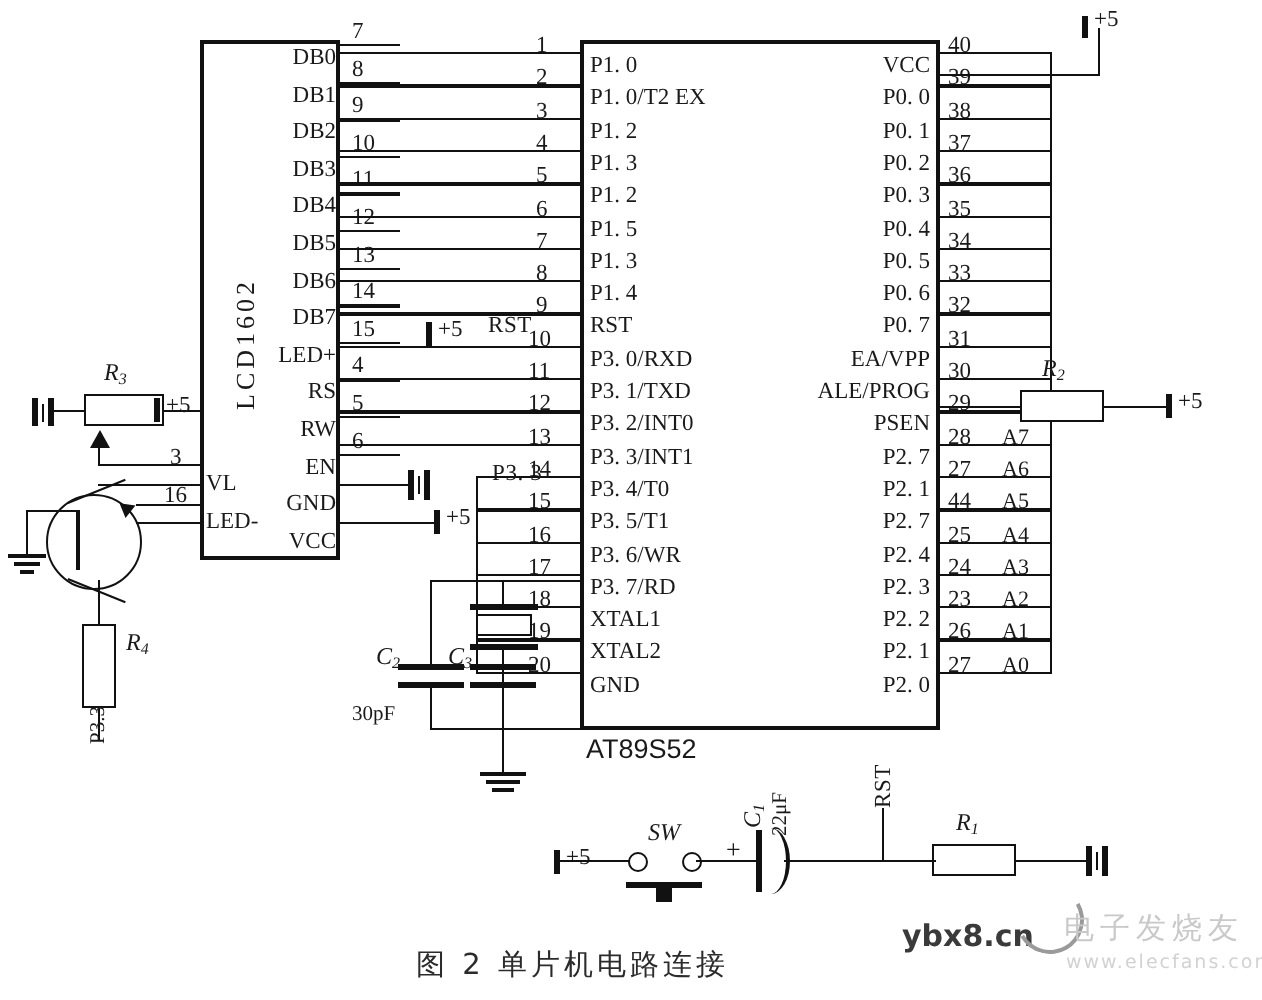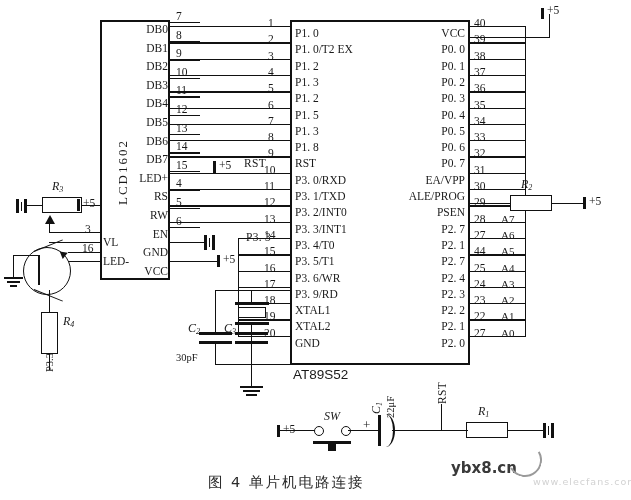--- a/index.html
+++ b/index.html
@@ -83,39 +83,39 @@
       <div class="txt" style="left:295px;top:60.599999999999994px;font-size:11.5px;font-family:&quot;Liberation Serif&quot;,serif;">P1. 2</div>
       <div class="txt" style="left:268px;top:50.599999999999994px;font-size:11.5px;font-family:&quot;Liberation Serif&quot;,serif;">3</div>
       <div class="txt" style="left:295px;top:76.9px;font-size:11.5px;font-family:&quot;Liberation Serif&quot;,serif;">P1. 3</div>
       <div class="txt" style="left:268px;top:66.9px;font-size:11.5px;font-family:&quot;Liberation Serif&quot;,serif;">4</div>
       <div class="txt" style="left:295px;top:93.2px;font-size:11.5px;font-family:&quot;Liberation Serif&quot;,serif;">P1. 2</div>
       <div class="txt" style="left:268px;top:83.2px;font-size:11.5px;font-family:&quot;Liberation Serif&quot;,serif;">5</div>
       <div class="txt" style="left:295px;top:109.5px;font-size:11.5px;font-family:&quot;Liberation Serif&quot;,serif;">P1. 5</div>
       <div class="txt" style="left:268px;top:99.5px;font-size:11.5px;font-family:&quot;Liberation Serif&quot;,serif;">6</div>
       <div class="txt" style="left:295px;top:125.80000000000001px;font-size:11.5px;font-family:&quot;Liberation Serif&quot;,serif;">P1. 3</div>
       <div class="txt" style="left:268px;top:115.80000000000001px;font-size:11.5px;font-family:&quot;Liberation Serif&quot;,serif;">7</div>
-      <div class="txt" style="left:295px;top:142.10000000000002px;font-size:11.5px;font-family:&quot;Liberation Serif&quot;,serif;">P1. 8</div>
+      <div class="txt" style="left:295px;top:142.10000000000002px;font-size:11.5px;font-family:&quot;Liberation Serif&quot;,serif;">P1. 4</div>
       <div class="txt" style="left:268px;top:132.10000000000002px;font-size:11.5px;font-family:&quot;Liberation Serif&quot;,serif;">8</div>
       <div class="txt" style="left:295px;top:158.4px;font-size:11.5px;font-family:&quot;Liberation Serif&quot;,serif;">RST</div>
       <div class="txt" style="left:268px;top:148.4px;font-size:11.5px;font-family:&quot;Liberation Serif&quot;,serif;">9</div>
       <div class="txt" style="left:295px;top:174.70000000000002px;font-size:11.5px;font-family:&quot;Liberation Serif&quot;,serif;">P3. 0/RXD</div>
       <div class="txt" style="left:264px;top:164.70000000000002px;font-size:11.5px;font-family:&quot;Liberation Serif&quot;,serif;">10</div>
       <div class="txt" style="left:295px;top:191px;font-size:11.5px;font-family:&quot;Liberation Serif&quot;,serif;">P3. 1/TXD</div>
       <div class="txt" style="left:264px;top:181px;font-size:11.5px;font-family:&quot;Liberation Serif&quot;,serif;">11</div>
       <div class="txt" style="left:295px;top:207.3px;font-size:11.5px;font-family:&quot;Liberation Serif&quot;,serif;">P3. 2/INT0</div>
       <div class="txt" style="left:264px;top:197.3px;font-size:11.5px;font-family:&quot;Liberation Serif&quot;,serif;">12</div>
       <div class="txt" style="left:295px;top:223.60000000000002px;font-size:11.5px;font-family:&quot;Liberation Serif&quot;,serif;">P3. 3/INT1</div>
       <div class="txt" style="left:264px;top:213.60000000000002px;font-size:11.5px;font-family:&quot;Liberation Serif&quot;,serif;">13</div>
       <div class="txt" style="left:295px;top:239.9px;font-size:11.5px;font-family:&quot;Liberation Serif&quot;,serif;">P3. 4/T0</div>
       <div class="txt" style="left:264px;top:229.9px;font-size:11.5px;font-family:&quot;Liberation Serif&quot;,serif;">14</div>
       <div class="txt" style="left:295px;top:256.20000000000005px;font-size:11.5px;font-family:&quot;Liberation Serif&quot;,serif;">P3. 5/T1</div>
       <div class="txt" style="left:264px;top:246.20000000000005px;font-size:11.5px;font-family:&quot;Liberation Serif&quot;,serif;">15</div>
       <div class="txt" style="left:295px;top:272.5px;font-size:11.5px;font-family:&quot;Liberation Serif&quot;,serif;">P3. 6/WR</div>
       <div class="txt" style="left:264px;top:262.5px;font-size:11.5px;font-family:&quot;Liberation Serif&quot;,serif;">16</div>
-      <div class="txt" style="left:295px;top:288.8px;font-size:11.5px;font-family:&quot;Liberation Serif&quot;,serif;">P3. 9/RD</div>
+      <div class="txt" style="left:295px;top:288.8px;font-size:11.5px;font-family:&quot;Liberation Serif&quot;,serif;">P3. 7/RD</div>
       <div class="txt" style="left:264px;top:278.8px;font-size:11.5px;font-family:&quot;Liberation Serif&quot;,serif;">17</div>
       <div class="txt" style="left:295px;top:305.1px;font-size:11.5px;font-family:&quot;Liberation Serif&quot;,serif;">XTAL1</div>
       <div class="txt" style="left:264px;top:295.1px;font-size:11.5px;font-family:&quot;Liberation Serif&quot;,serif;">18</div>
       <div class="txt" style="left:295px;top:321.40000000000003px;font-size:11.5px;font-family:&quot;Liberation Serif&quot;,serif;">XTAL2</div>
       <div class="txt" style="left:264px;top:311.40000000000003px;font-size:11.5px;font-family:&quot;Liberation Serif&quot;,serif;">19</div>
       <div class="txt" style="left:295px;top:337.7px;font-size:11.5px;font-family:&quot;Liberation Serif&quot;,serif;">GND</div>
       <div class="txt" style="left:264px;top:327.7px;font-size:11.5px;font-family:&quot;Liberation Serif&quot;,serif;">20</div>
       <div class="txt" style="left:365px;top:28px;width:100px;text-align:right;
       font-size:11.5px;font-family:&quot;Liberation Serif&quot;,serif;">VCC</div>
       <div class="txt" style="left:474px;top:18px;font-size:11.5px;font-family:&quot;Liberation Serif&quot;,serif;">40</div>
@@ -171,21 +171,21 @@
       <div class="txt" style="left:365px;top:288.8px;width:100px;text-align:right;
       font-size:11.5px;font-family:&quot;Liberation Serif&quot;,serif;">P2. 3</div>
       <div class="txt" style="left:474px;top:278.8px;font-size:11.5px;font-family:&quot;Liberation Serif&quot;,serif;">24</div>
       <div class="txt" style="left:501px;top:278.8px;font-size:11px;font-family:&quot;Liberation Serif&quot;,serif;">A3</div>
       <div class="txt" style="left:365px;top:305.1px;width:100px;text-align:right;
       font-size:11.5px;font-family:&quot;Liberation Serif&quot;,serif;">P2. 2</div>
       <div class="txt" style="left:474px;top:295.1px;font-size:11.5px;font-family:&quot;Liberation Serif&quot;,serif;">23</div>
       <div class="txt" style="left:501px;top:295.1px;font-size:11px;font-family:&quot;Liberation Serif&quot;,serif;">A2</div>
       <div class="txt" style="left:365px;top:321.40000000000003px;width:100px;text-align:right;
       font-size:11.5px;font-family:&quot;Liberation Serif&quot;,serif;">P2. 1</div>
-      <div class="txt" style="left:474px;top:311.40000000000003px;font-size:11.5px;font-family:&quot;Liberation Serif&quot;,serif;">22</div>
+      <div class="txt" style="left:474px;top:311.40000000000003px;font-size:11.5px;font-family:&quot;Liberation Serif&quot;,serif;">26</div>
       <div class="txt" style="left:501px;top:311.40000000000003px;font-size:11px;font-family:&quot;Liberation Serif&quot;,serif;">A1</div>
       <div class="txt" style="left:365px;top:337.7px;width:100px;text-align:right;
       font-size:11.5px;font-family:&quot;Liberation Serif&quot;,serif;">P2. 0</div>
       <div class="txt" style="left:474px;top:327.7px;font-size:11.5px;font-family:&quot;Liberation Serif&quot;,serif;">27</div>
       <div class="txt" style="left:501px;top:327.7px;font-size:11px;font-family:&quot;Liberation Serif&quot;,serif;">A0</div>
       <div class="txt" style="left:176px;top:11px;font-size:11.5px;font-family:&quot;Liberation Serif&quot;,serif;">7</div>
       <div class="txt" style="left:176px;top:29.6px;font-size:11.5px;font-family:&quot;Liberation Serif&quot;,serif;">8</div>
       <div class="txt" style="left:176px;top:48.2px;font-size:11.5px;font-family:&quot;Liberation Serif&quot;,serif;">9</div>
       <div class="txt" style="left:176px;top:66.80000000000001px;font-size:11.5px;font-family:&quot;Liberation Serif&quot;,serif;">10</div>
       <div class="txt" style="left:176px;top:85.4px;font-size:11.5px;font-family:&quot;Liberation Serif&quot;,serif;">11</div>
@@ -399,19 +399,20 @@
 
   <div class="res" style="left:466px;top:422px;width:42px;height:16px;"></div>
   <div class="txt ital" style="left:478px;top:405px;"><span>R</span><span class="sub">1</span></div>
   <div class="ln h" style="left:444px;top:430px;width:24px;"></div>
   <div class="ln h" style="left:508px;top:430px;width:36px;"></div>
 
   <div class="tick" style="left:543px;top:423px;height:15px;"></div>
   <div class="ln v" style="left:548px;top:426px;height:9px;"></div>
   <div class="tick" style="left:551px;top:423px;height:15px;"></div>
 
-  <div class="capt" style="left:208px;top:473px;">图 4  单片机电路连接</div>
+  <div class="capt" style="left:208px;top:473px;">图 2  单片机电路连接</div>
 
   <div class="wm1" style="left:451px;top:459px;">ybx8.cn</div>
   <div class="wmarc" style="left:508px;top:443px;width:30px;height:30px;transform:rotate(15deg);"></div>
+  <div class="wm2" style="left:532px;top:455px;">电子发烧友</div>
   <div class="wm3" style="left:533px;top:476px;">www.elecfans.com</div>
 
 </div>
 
 </body></html>

